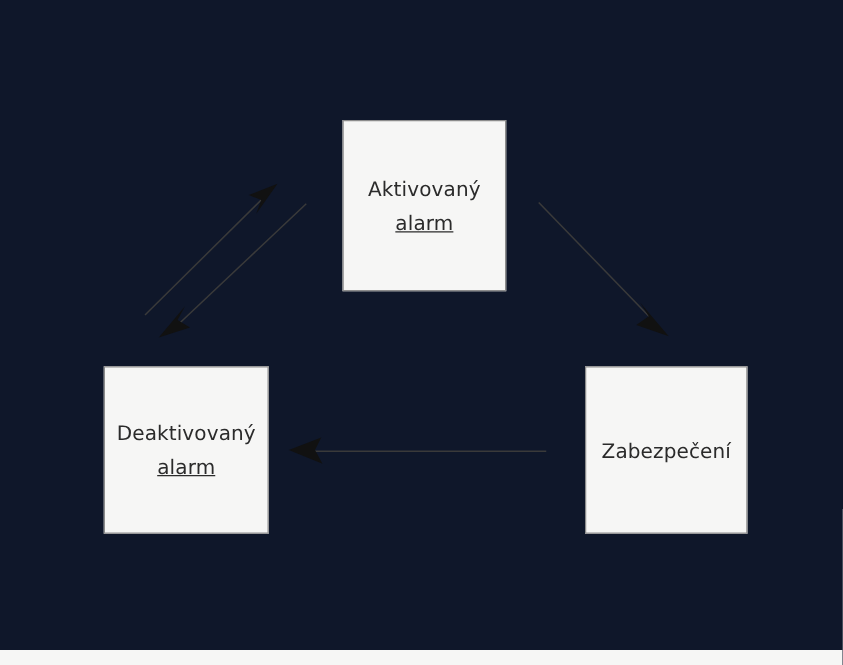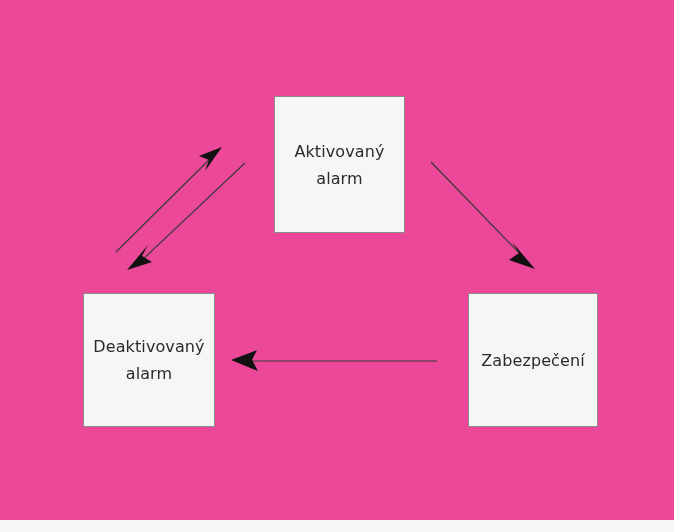--- a/index.html
+++ b/index.html
@@ -11,21 +11,21 @@
     width: 674px;
     height: 532px;
     background: #f6f6f5;
     font-family: "DejaVu Sans", sans-serif;
     overflow: hidden;
   }
   #diagram-canvas {
     position: relative;
     width: 674px;
     height: 520px;
-    background: #ec4899;
+    background: #0f172a;
   }
   #arrow-layer {
     position: absolute;
     left: 0;
     top: 0;
     width: 674px;
     height: 532px;
     pointer-events: none;
   }
   .node-box {
@@ -41,20 +41,21 @@
     font-family: "DejaVu Sans", sans-serif;
     font-size: 16px;
     line-height: 27px;
     color: #2b2b2b;
     text-align: center;
     white-space: nowrap;
     letter-spacing: 0.1px;
   }
   .node-label .line2 {
     display: block;
+    text-decoration: underline;
   }
   #node-activated {
     left: 274px;
     top: 96px;
     width: 131px;
     height: 137px;
   }
   #node-deactivated {
     left: 83px;
     top: 293px;

